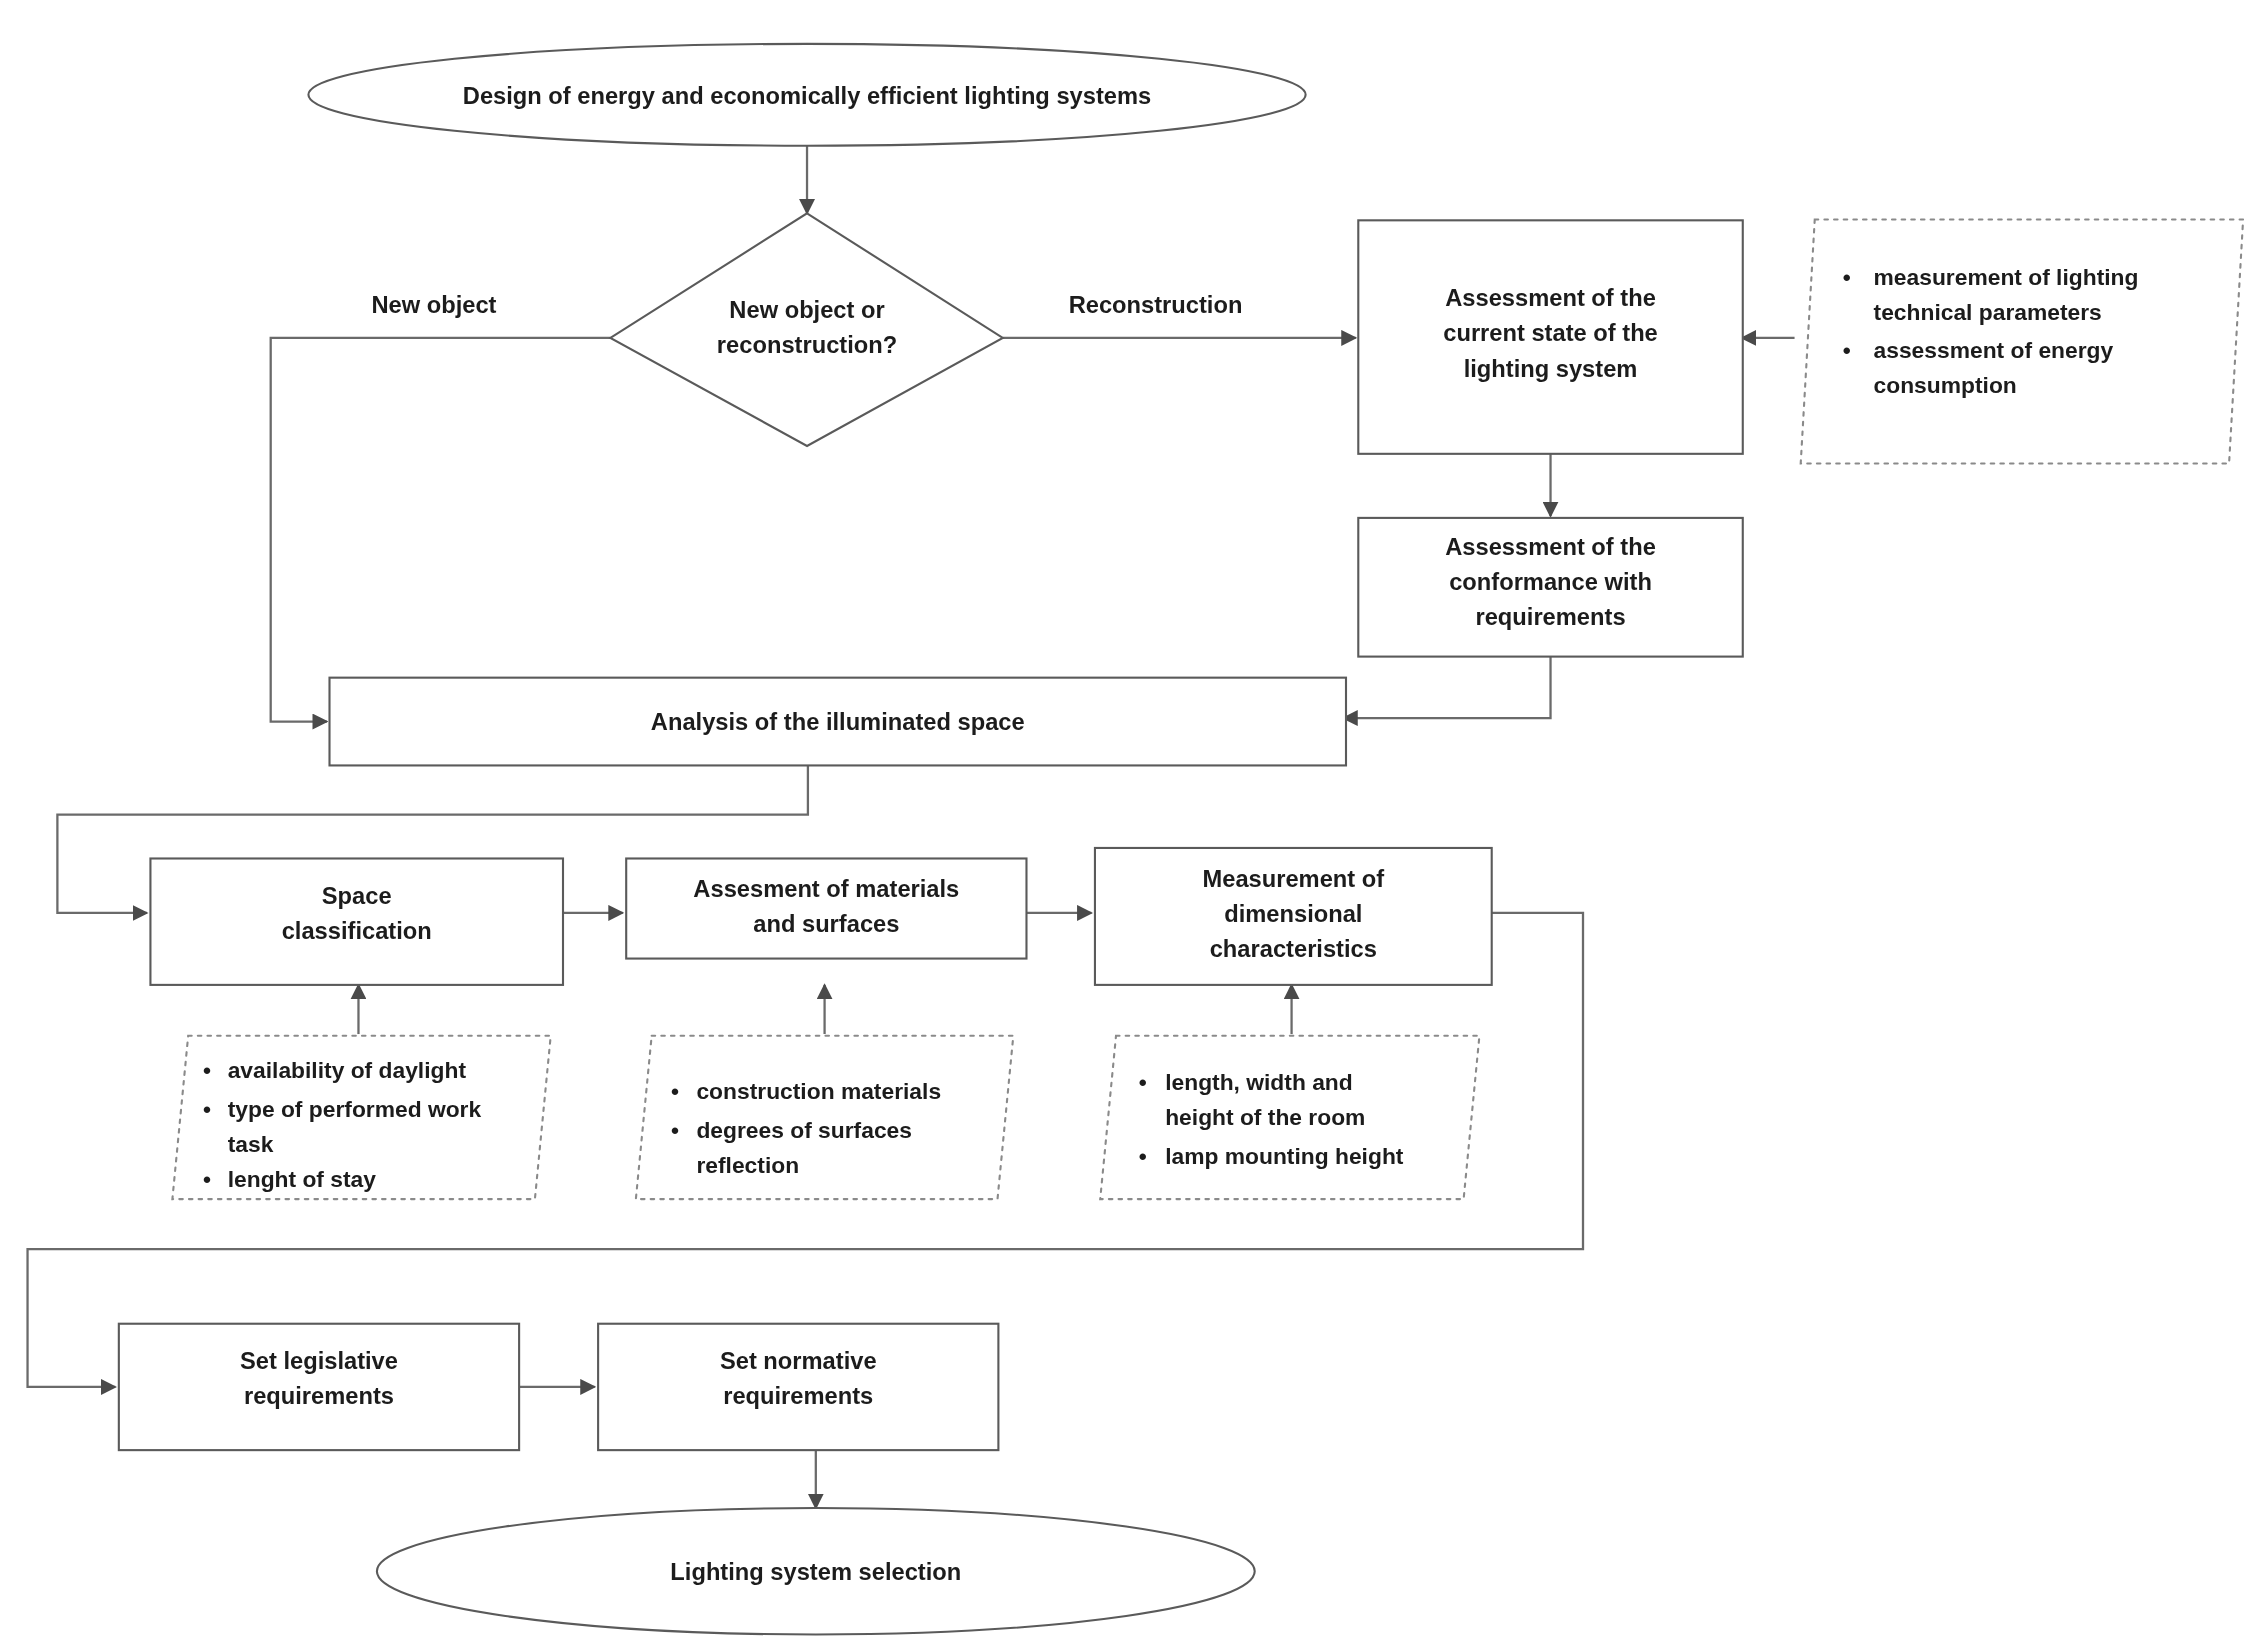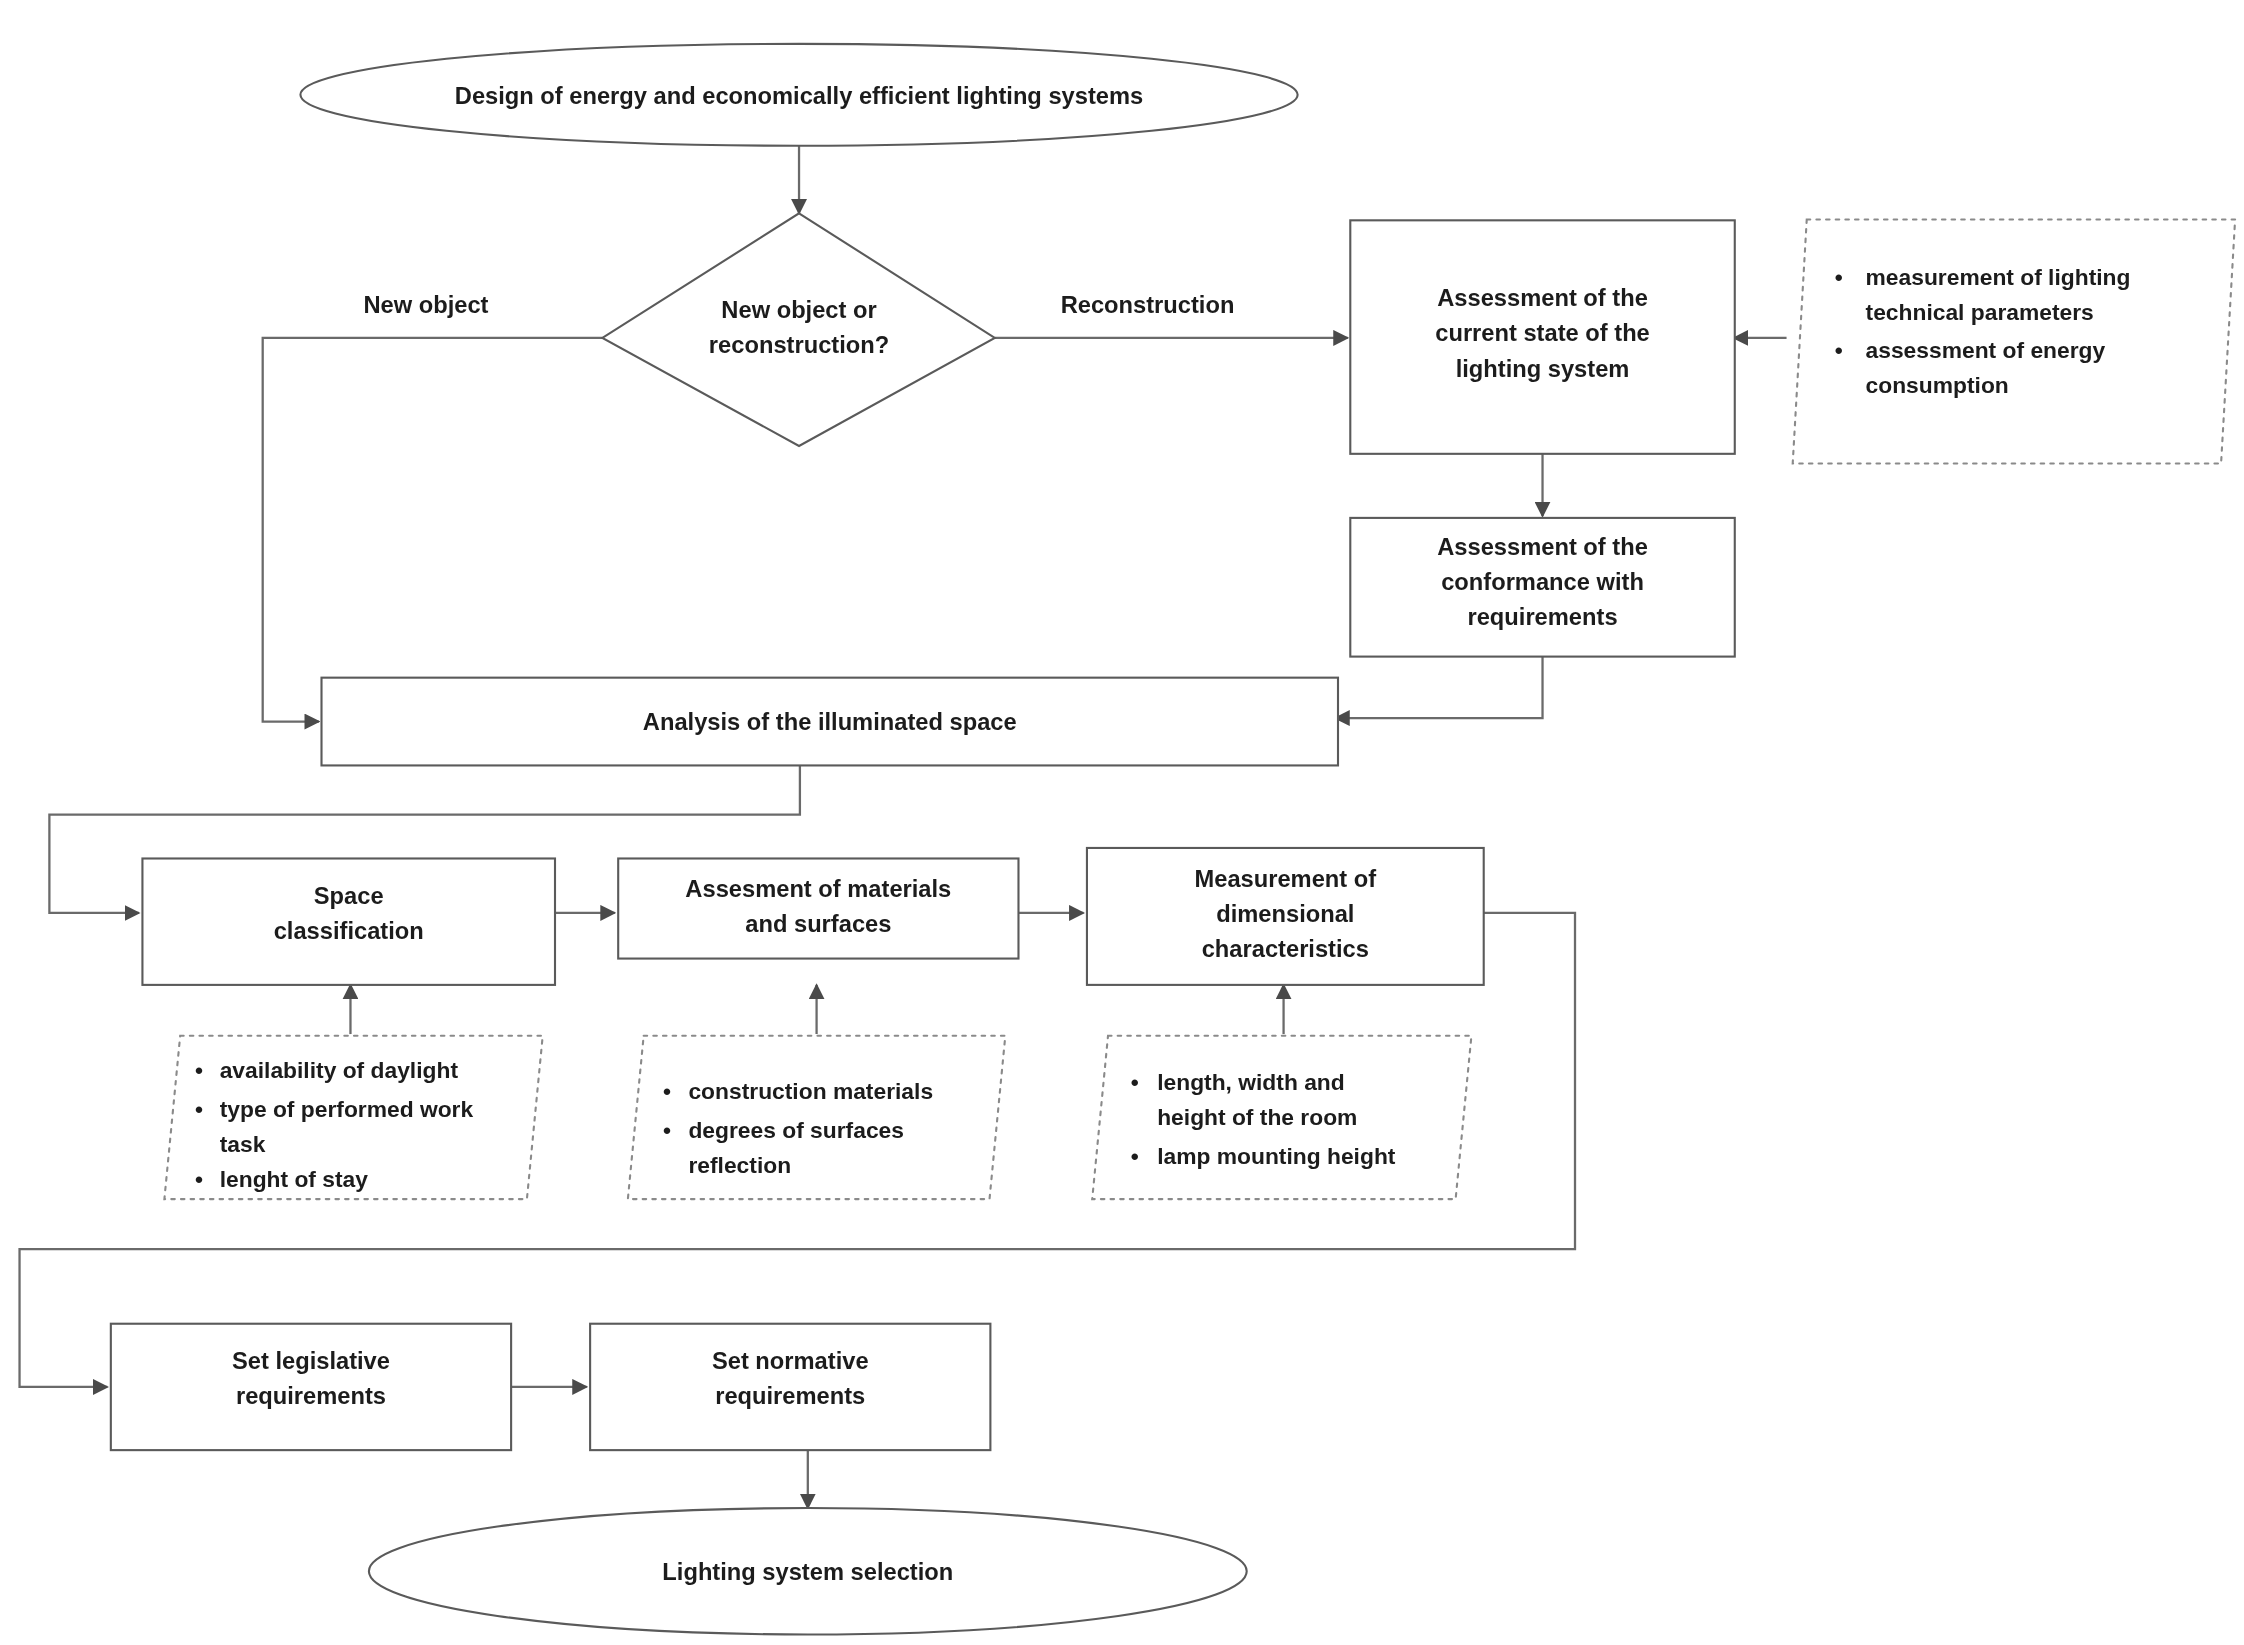--- a/index.html
+++ b/index.html
@@ -12,20 +12,21 @@
     font-family: "Liberation Sans", sans-serif;
     width: 2245px;
     height: 1645px;
     overflow: hidden;
   }
   #flowchart-root {
     position: relative;
     width: 2171px;
     height: 1645px;
     background: #ffffff;
+    margin-left: 8px;
   }
   svg.diagram {
     display: block;
     width: 2245px;
     height: 1645px;
   }
   .shape-stroke {
     fill: #ffffff;
     stroke: #5a5a5a;
     stroke-width: 2.4;

